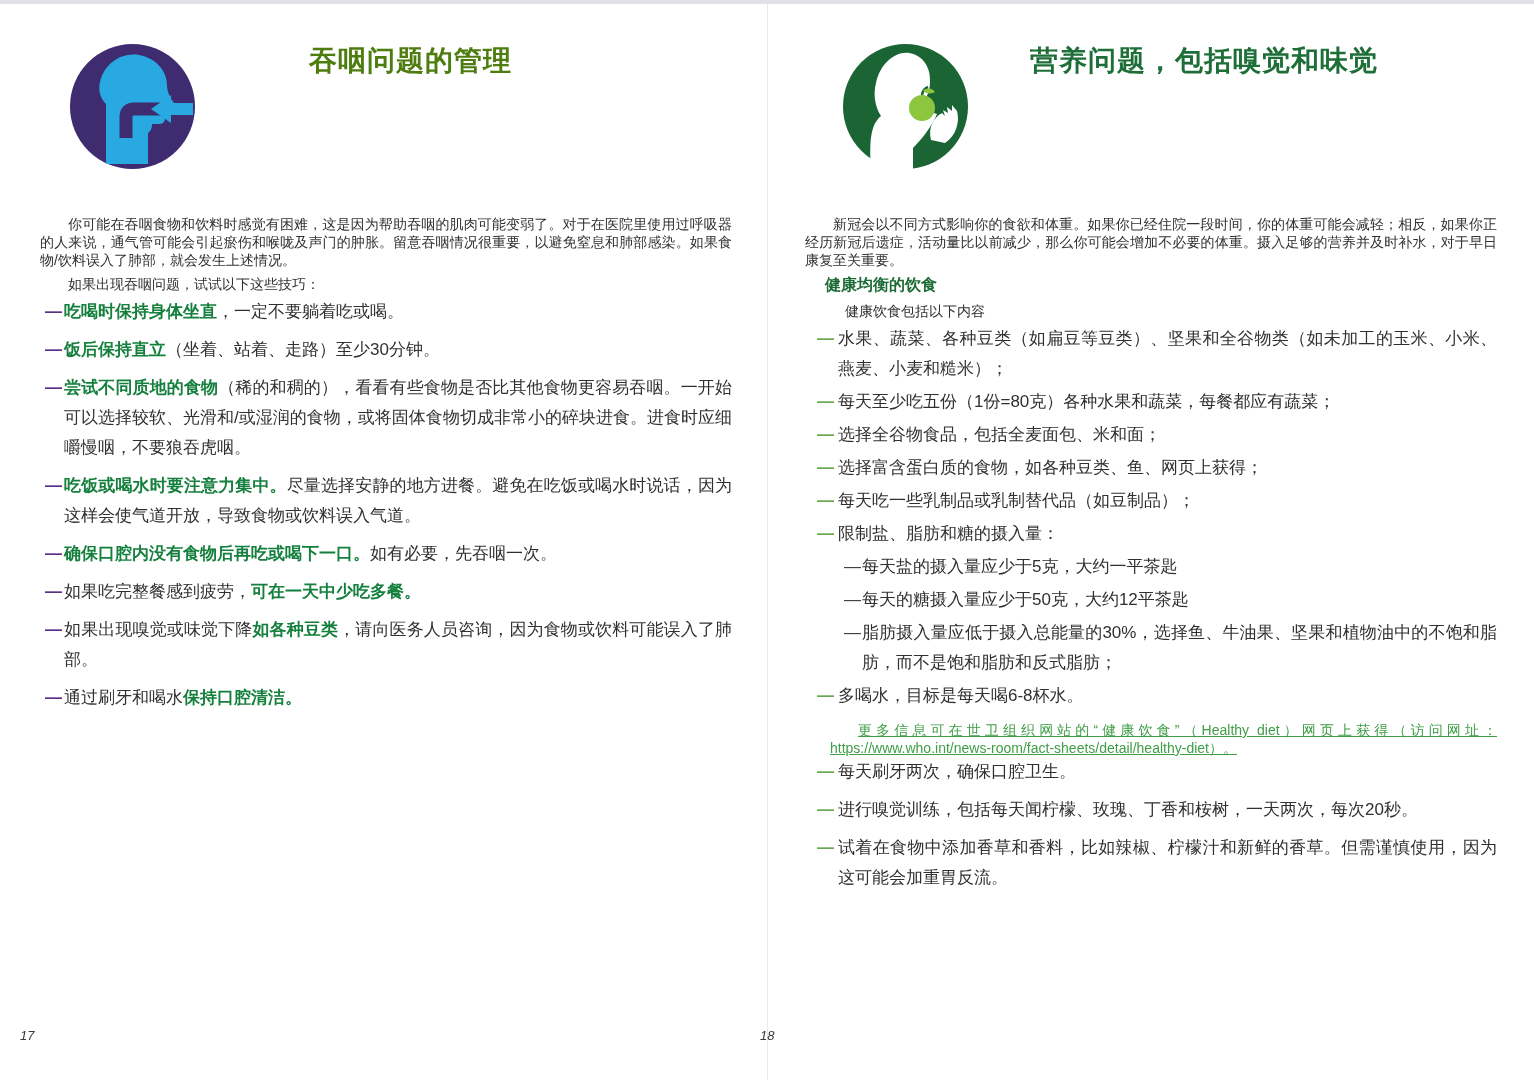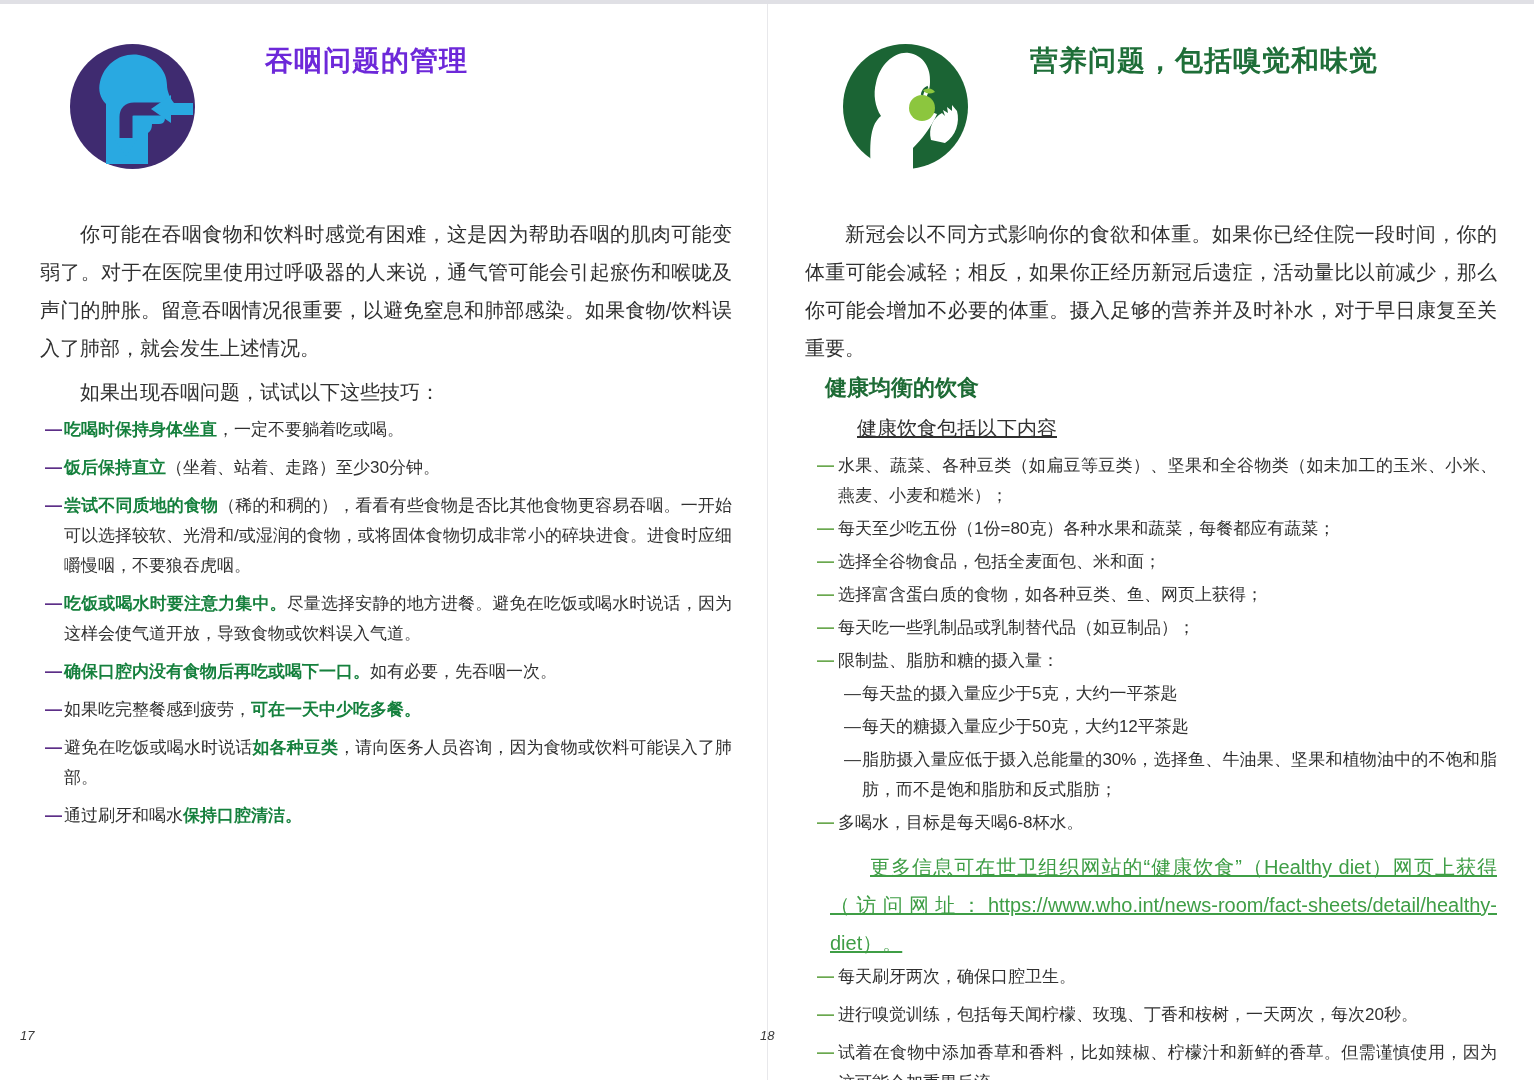--- a/index.html
+++ b/index.html
@@ -13,39 +13,39 @@
 
   .page{position:absolute;top:40px;width:692px;}
   .page.left{left:40px;}
   .page.right{left:805px;}
 
   .page-header{position:relative;height:175px;}
   .circle-icon{position:absolute;top:4px;width:125px;height:125px;display:block;}
   .page.left  .circle-icon{left:30px;}
   .page.right .circle-icon{left:38px;}
   .title{position:absolute;left:225px;top:2px;margin:0;font-size:28px;font-weight:bold;letter-spacing:1px;white-space:nowrap;}
-  .t-purple{color:#6d28d9;}
+  .t-purple{color:#4d7c0f;margin-left:44px;}
   .t-green{color:#1e6e38;}
 
-  .para{font-size:20px;line-height:38px;text-align:justify;text-indent:2em;margin:0 0 6px 0;}
+  .para{font-size:14px;line-height:18px;text-align:justify;text-indent:2em;margin:0 0 6px 0;}
   .lead{margin-bottom:4px;}
 
   .bullet{position:relative;font-size:17px;line-height:30px;text-align:justify;}
   .bullet p{margin:0;}
   .bullet .dash{position:absolute;top:0;font-weight:bold;font-size:17px;}
   .page.left  .bullet{padding-left:24px;margin-bottom:8px;}
   .page.left  .bullet .dash{left:5px;color:#5c2e87;}
   .page.right .bullet{padding-left:33px;margin-bottom:3px;}
   .page.right .bullet .dash{left:12px;color:#6aa84f;}
   .page.right .bullet.sub{padding-left:57px;margin-bottom:3px;}
   .page.right .bullet.sub .dash{left:39px;color:#3c3c3c;font-weight:normal;}
 
   .bullet b{font-weight:bold;color:#15803d;}
 
-  .h-green{font-size:22px;font-weight:bold;color:#1d6b35;margin:4px 0 6px 20px;}
+  .h-green{font-size:16px;font-weight:bold;color:#1d6b35;margin:4px 0 6px 20px;}
   .h-black{font-size:18px;font-weight:bold;color:#1e1e1e;margin:18px 0 8px 30px;}
 
   .more-info{color:#3f9e46;padding-left:25px;text-indent:2em;margin-top:10px;margin-bottom:0;text-decoration:underline;}
 
   .page-num{position:absolute;top:1028px;font-size:13px;color:#3a3a3a;font-style:italic;}
   .page-num.n17{left:20px;}
   .page-num.n18{left:760px;}
 </style>
 </head>
 <body>
@@ -90,21 +90,21 @@
   <div class="bullet">
     <span class="dash">—</span>
     <p><span></span><b>确保口腔内没有食物后再吃或喝下一口。</b><span>如有必要，先吞咽一次。</span></p>
   </div>
   <div class="bullet">
     <span class="dash">—</span>
     <p><span>如果吃完整餐感到疲劳，</span><b>可在一天中少吃多餐。</b><span></span></p>
   </div>
   <div class="bullet">
     <span class="dash">—</span>
-    <p><span>避免在吃饭或喝水时说话</span><b>如各种豆类</b><span>，请向医务人员咨询，因为食物或饮料可能误入了肺部。</span></p>
+    <p><span>如果出现嗅觉或味觉下降</span><b>如各种豆类</b><span>，请向医务人员咨询，因为食物或饮料可能误入了肺部。</span></p>
   </div>
   <div class="bullet">
     <span class="dash">—</span>
     <p><span>通过刷牙和喝水</span><b>保持口腔清洁。</b><span></span></p>
   </div>
 </section>
 
 <section class="page right">
   <div class="page-header">
     <span class="circle-icon">
@@ -116,21 +116,21 @@
         <path fill="#8cc63e" d="M80 46 q8 -4 12 2 q-8 4 -12 -2 Z"></path>
         <path fill="#ffffff" d="M88 96 C85 84 90 74 99 69 L102 72 L100 66 L105 69 L104 63 L109 67 L109 61 L114 67 C117 78 113 92 102 99 Z"></path>
       </svg>
     </span>
     <h1 class="title t-green">营养问题，包括嗅觉和味觉</h1>
   </div>
 
   <p class="para">新冠会以不同方式影响你的食欲和体重。如果你已经住院一段时间，你的体重可能会减轻；相反，如果你正经历新冠后遗症，活动量比以前减少，那么你可能会增加不必要的体重。摄入足够的营养并及时补水，对于早日康复至关重要。</p>
 
   <h2 class="h-green">健康均衡的饮食</h2>
-  <p class="para lead" style="padding-left:12px;text-decoration:underline;">健康饮食包括以下内容</p>
+  <p class="para lead" style="padding-left:12px;">健康饮食包括以下内容</p>
 
   <div class="bullet">
     <span class="dash">—</span>
     <p>水果、蔬菜、各种豆类（如扁豆等豆类）、坚果和全谷物类（如未加工的玉米、小米、燕麦、小麦和糙米）；</p>
   </div>
   <div class="bullet">
     <span class="dash">—</span>
     <p>每天至少吃五份（1份=80克）各种水果和蔬菜，每餐都应有蔬菜；</p>
   </div>
   <div class="bullet">

